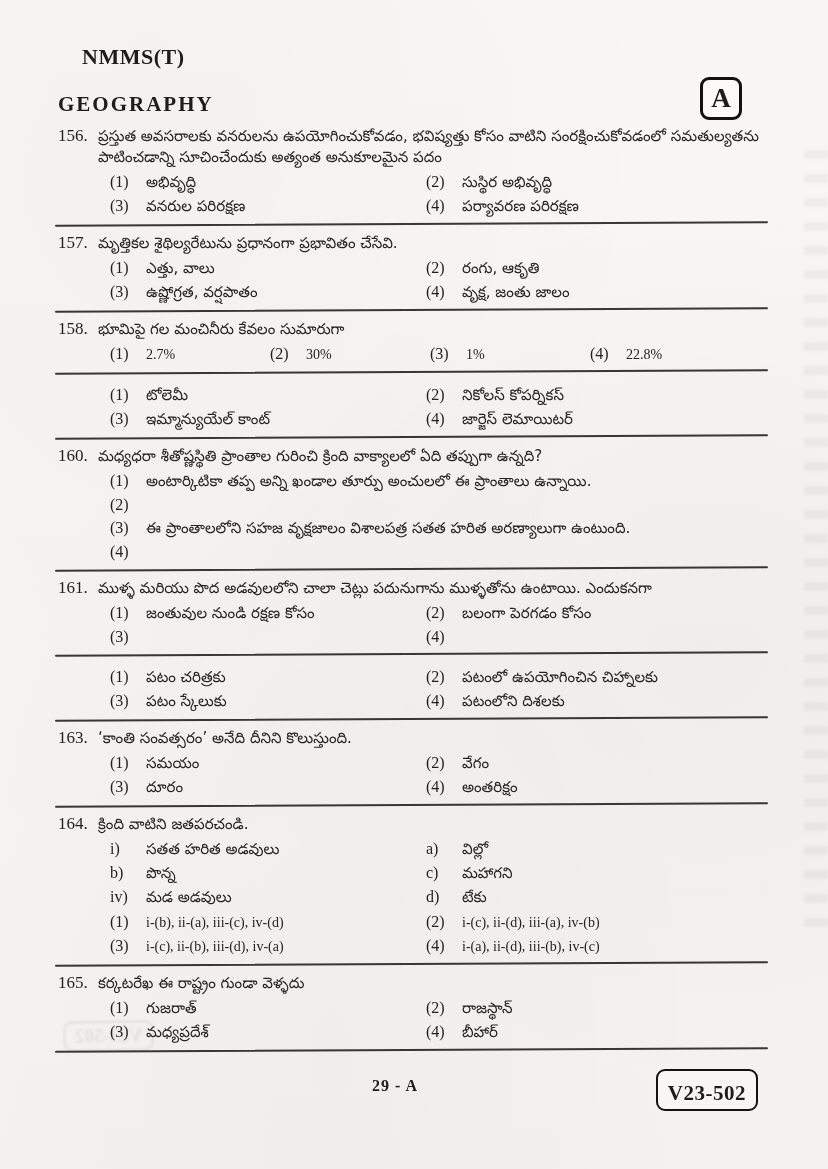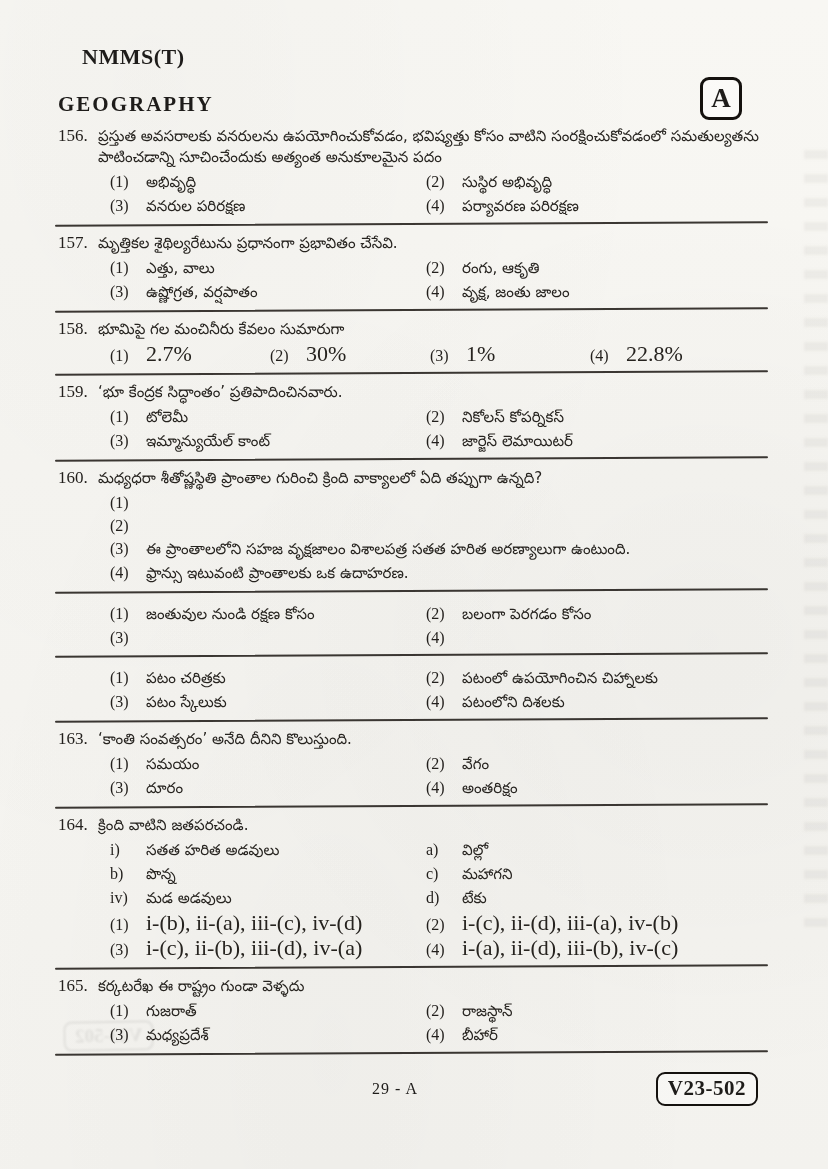--- a/index.html
+++ b/index.html
@@ -27,27 +27,27 @@
   .q-text { flex:1; font-size:15px; line-height:21px; color:#26231f; }
 
   .opts-2col { margin-left:52px; display:grid; grid-template-columns:316px 1fr; row-gap:2px; margin-top:3px; }
   .opts-4col { margin-left:52px; display:grid; grid-template-columns:160px 160px 160px 1fr; margin-top:3px; }
   .opts-1col { margin-left:52px; display:grid; grid-template-columns:1fr; row-gap:2px; margin-top:3px; }
   .match     { margin-left:52px; display:grid; grid-template-columns:316px 1fr; row-gap:2px; margin-top:3px; }
 
   .opt { display:flex; align-items:baseline; line-height:21px; }
   .opt-label { flex:0 0 36px; font-family:"Liberation Serif",serif; font-size:16px; color:#221f1c; }
   .opt-text { font-size:15px; color:#26231f; }
-  .opt-text.latin { font-family:"Liberation Serif",serif; font-size:22px; }
+  .opt-text.latin { font-family:"Liberation Serif",serif; font-size:14px; }
 
   .sep { height:2px; background:#2a2622; transform:rotate(-0.3deg); margin:2px 0 3px -3px; border-radius:1px; opacity:0.92; }
 
   .footer { position:relative; margin-top:16px; height:44px; }
-  .page-number { position:absolute; left:292px; width:90px; text-align:center; top:10px; font-family:"Liberation Serif",serif; font-weight:normal; font-size:16px; letter-spacing:1px; }
-  .code-box { position:absolute; right:10px; top:2px; border:2.5px solid #14110e; border-radius:9px; padding:2px 10px 3px; font-family:"Liberation Serif",serif; font-weight:bold; font-size:21px; letter-spacing:0.5px; background:rgba(255,255,255,0.35); }
+  .page-number { position:absolute; left:292px; width:90px; text-align:center; top:10px; font-family:"Liberation Serif",serif; font-weight:bold; font-size:16px; letter-spacing:1px; }
+  .code-box { position:absolute; right:10px; top:2px; border:2.5px solid #14110e; border-radius:9px; padding:10px 10px 3px; font-family:"Liberation Serif",serif; font-weight:bold; font-size:21px; letter-spacing:0.5px; background:rgba(255,255,255,0.35); }
 
   .ghost-code {
     position:absolute; left:64px; bottom:118px; transform:scaleX(-1) rotate(1deg);
     opacity:0.07; filter:blur(1.2px); font-family:"Liberation Serif",serif; font-weight:bold; font-size:19px;
     border:2px solid #000; border-radius:8px; padding:2px 9px; color:#000;
   }
   .bleed-right {
     position:absolute; right:0; top:150px; width:24px; height:780px; pointer-events:none;
     background:repeating-linear-gradient(to bottom, rgba(70,65,60,0.055) 0 9px, transparent 9px 24px);
     filter:blur(1.6px);
@@ -142,24 +142,20 @@
           </div>
         <div class="opt">
             <span class="opt-label">(4)</span>
             <span class="opt-text latin">22.8%</span>
           </div>
       </div>
     </section>
     <div class="sep"></div>
 
     <section class="q">
-      <div class="q-line">
-        <span class="q-num">159.</span>
-        <span class="q-text">‘భూ కేంద్రక సిద్ధాంతం’ ప్రతిపాదించినవారు.</span>
-      </div>
       <div class="opts-2col">
         <div class="opt">
             <span class="opt-label">(1)</span>
             <span class="opt-text">టోలెమీ</span>
           </div>
         <div class="opt">
             <span class="opt-label">(2)</span>
             <span class="opt-text">నికోలస్ కోపర్నికస్</span>
           </div>
         <div class="opt">
@@ -175,37 +171,41 @@
     <div class="sep"></div>
 
     <section class="q">
       <div class="q-line">
         <span class="q-num">160.</span>
         <span class="q-text">మధ్యధరా శీతోష్ణస్థితి ప్రాంతాల గురించి క్రింది వాక్యాలలో ఏది తప్పుగా ఉన్నది?</span>
       </div>
       <div class="opts-1col">
         <div class="opt">
             <span class="opt-label">(1)</span>
+            <span class="opt-text">అంటార్కిటికా తప్ప అన్ని ఖండాల తూర్పు అంచులలో ఈ ప్రాంతాలు ఉన్నాయి.</span>
           </div>
         <div class="opt">
             <span class="opt-label">(2)</span>
           </div>
         <div class="opt">
             <span class="opt-label">(3)</span>
             <span class="opt-text">ఈ ప్రాంతాలలోని సహజ వృక్షజాలం విశాలపత్ర సతత హరిత అరణ్యాలుగా ఉంటుంది.</span>
           </div>
         <div class="opt">
             <span class="opt-label">(4)</span>
-            <span class="opt-text">ఫ్రాన్సు ఇటువంటి ప్రాంతాలకు ఒక ఉదాహరణ.</span>
-          </div>
-      </div>
-    </section>
-    <div class="sep"></div>
-
-    <section class="q">
+          </div>
+      </div>
+    </section>
+    <div class="sep"></div>
+
+    <section class="q">
+      <div class="q-line">
+        <span class="q-num">161.</span>
+        <span class="q-text">ముళ్ళ మరియు పొద అడవులలోని చాలా చెట్లు పదునుగాను ముళ్ళతోను ఉంటాయి. ఎందుకనగా</span>
+      </div>
       <div class="opts-2col">
         <div class="opt">
             <span class="opt-label">(1)</span>
             <span class="opt-text">జంతువుల నుండి రక్షణ కోసం</span>
           </div>
         <div class="opt">
             <span class="opt-label">(2)</span>
             <span class="opt-text">బలంగా పెరగడం కోసం</span>
           </div>
         <div class="opt">

